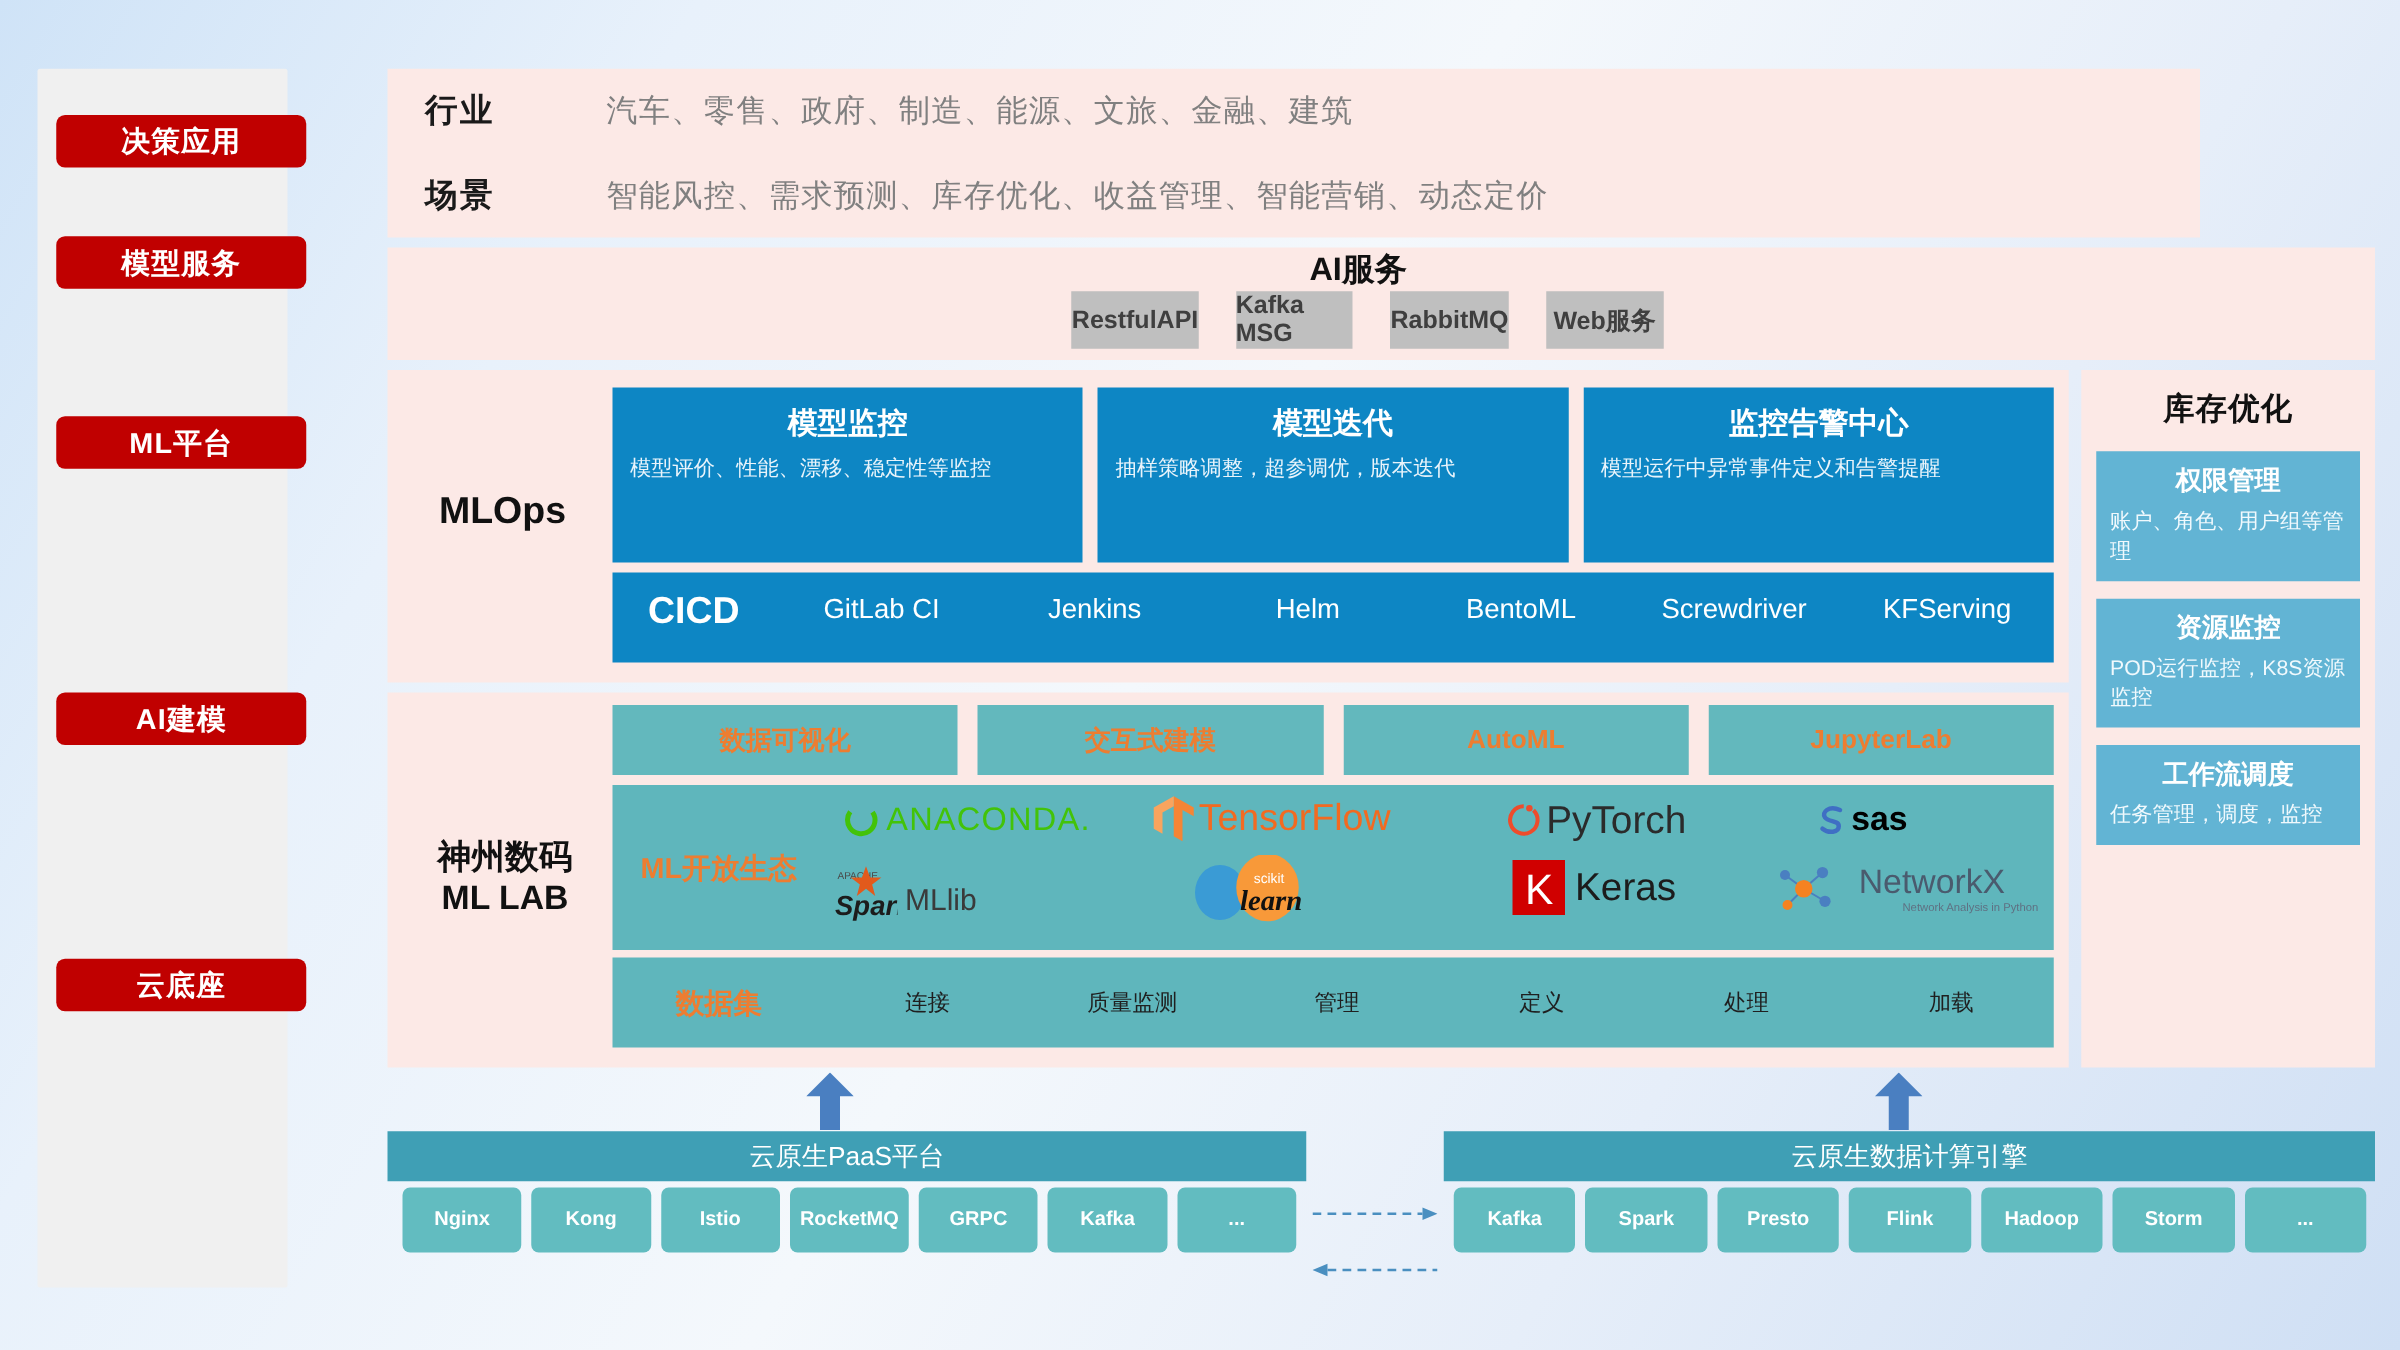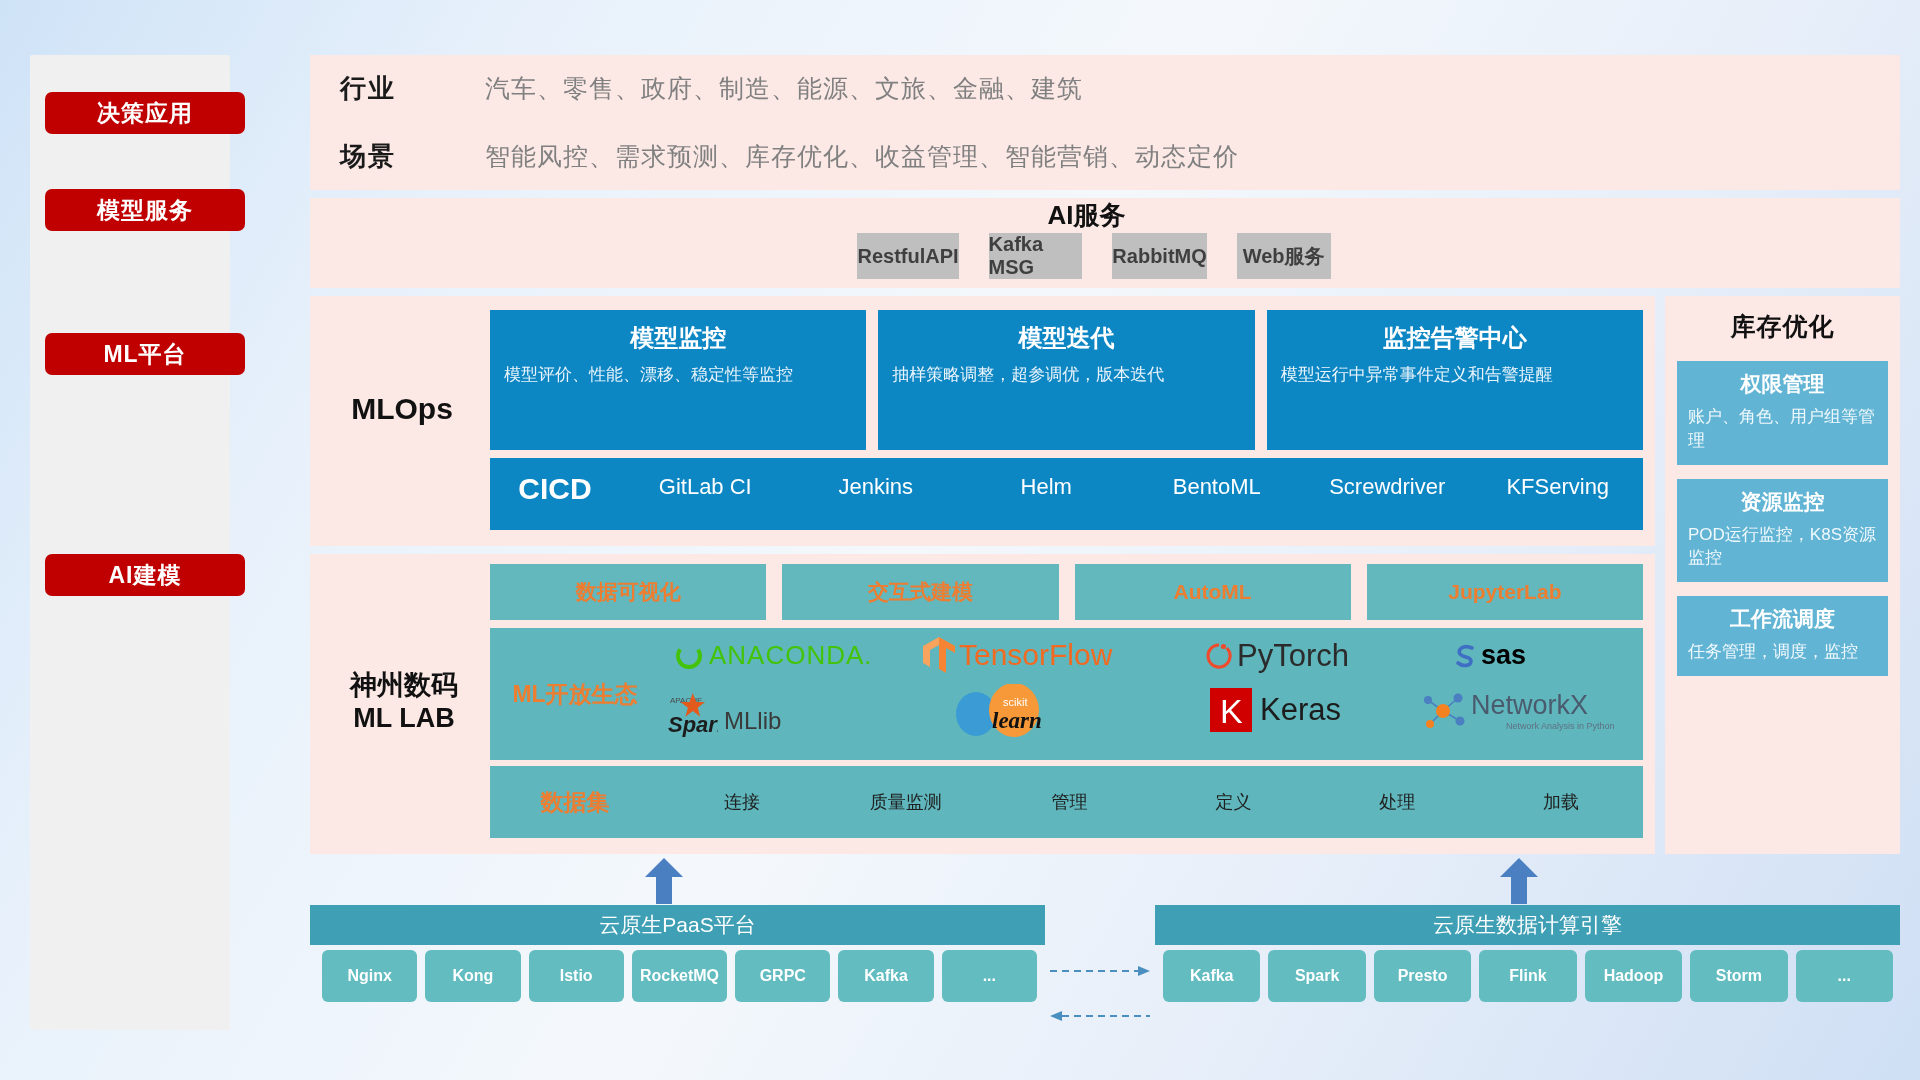--- a/index.html
+++ b/index.html
@@ -23,21 +23,21 @@
     display: flex; align-items: center; justify-content: center;
     letter-spacing: 1px;
   }
 
   
   .band {
     position: absolute; background: #fce9e6;
   }
 
   
-  #band-apps { left: 310px; top: 55px; width: 1590px; height: 135px; }
+  #band-apps { left: 310px; top: 55px; width: 1450px; height: 135px; }
   .kv-row { display: flex; align-items: center; height: 50%; padding-left: 30px; }
   .kv-key {
     width: 145px; font-size: 26px; font-weight: bold; color: #1a1a1a; letter-spacing: 2px;
   }
   .kv-val { font-size: 25px; color: #808080; letter-spacing: 1px; }
 
   
   #band-aisvc { left: 310px; top: 198px; width: 1590px; height: 90px;
     display: flex; align-items: center; flex-direction: column; }
   .aisvc-label { width: 145px; margin-left: 30px; font-size: 26px; font-weight: bold; color: #111; }
@@ -119,20 +119,21 @@
 </head>
 <body>
 
 <div class="canvas">
 
   <div class="rail"></div>
   <div class="rail-chip" id="rc0" style="top: 92px;">决策应用</div>
   <div class="rail-chip" id="rc1" style="top: 189px;">模型服务</div>
   <div class="rail-chip" id="rc2" style="top: 333px;">ML平台</div>
   <div class="rail-chip" id="rc3" style="top: 554px;">AI建模</div>
+  <div class="rail-chip" id="rc4" style="top: 767px;">云底座</div>
 
   <div class="band" id="band-apps">
     <div class="kv-row">
       <div class="kv-key">行业</div>
       <div class="kv-val">汽车、零售、政府、制造、能源、文旅、金融、建筑</div>
     </div>
     <div class="kv-row">
       <div class="kv-key">场景</div>
       <div class="kv-val">智能风控、需求预测、库存优化、收益管理、智能营销、动态定价</div>
     </div>
@@ -255,21 +256,21 @@
               <line x1="23" y1="23" x2="38" y2="10"></line>
               <line x1="23" y1="23" x2="10" y2="36"></line>
               <line x1="23" y1="23" x2="40" y2="33"></line>
             </g>
             <circle cx="23" cy="23" r="7" fill="#f58220"></circle>
             <circle cx="8" cy="12" r="4" fill="#4a7fc1"></circle>
             <circle cx="38" cy="10" r="4.5" fill="#4a7fc1"></circle>
             <circle cx="10" cy="36" r="4" fill="#f58220"></circle>
             <circle cx="40" cy="33" r="4.5" fill="#4a7fc1"></circle>
           </svg>
-          <div style="margin-left:5px;">
+          <div style="margin-left:21px;">
             <div class="ltxt" style="font-size:27px;color:#4a5b6e;line-height:1;">NetworkX</div>
             <div class="ltxt" style="font-size:9px;color:#5f7183;margin-top:2px;padding-left:35px;">Network Analysis in Python</div>
           </div>
         </div>
 
       </div>
     </div>
 
     <div class="dataset">
       <div class="ds-title">数据集</div>

